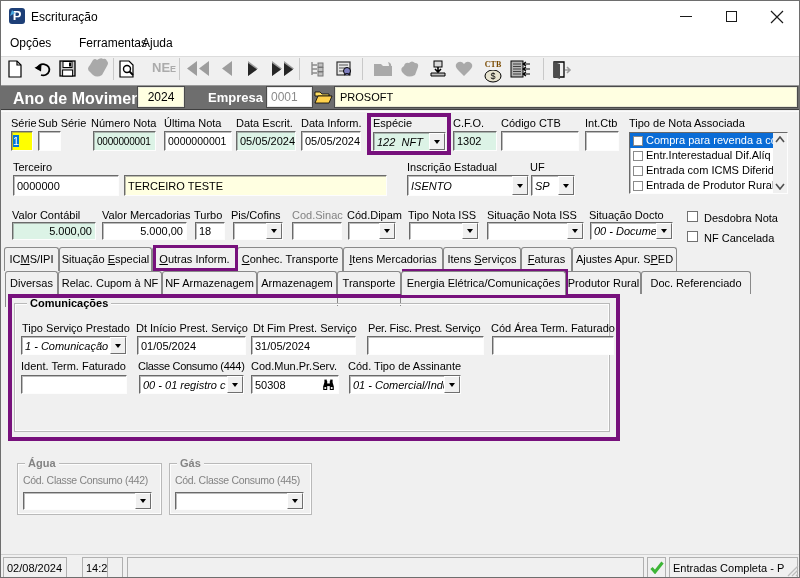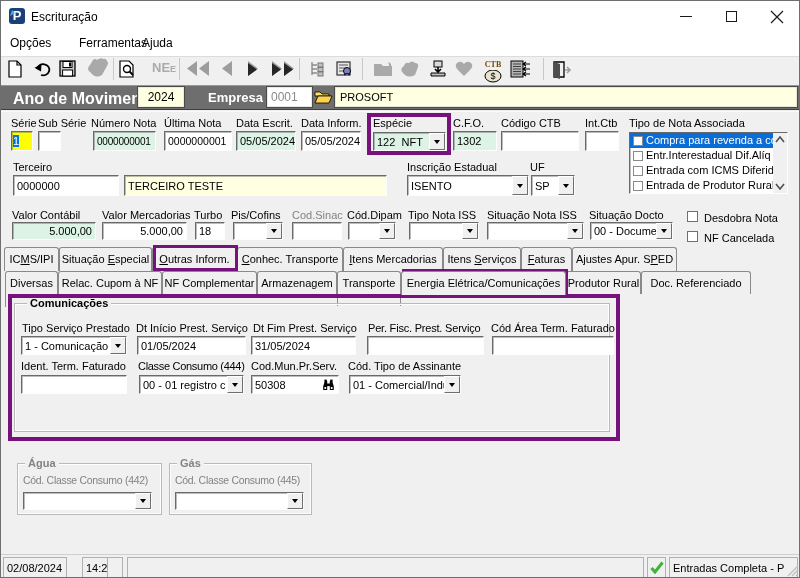--- a/index.html
+++ b/index.html
@@ -6,21 +6,21 @@
 *{box-sizing:border-box;}
 #win{position:relative;width:800px;height:578px;background:#f0f0f0;border:1px solid #6e6e6e;overflow:hidden;font-family:"Liberation Sans",sans-serif;}
 .abs{position:absolute;}
 .lbl{position:absolute;font-size:11px;color:#000;white-space:nowrap;line-height:12px;}
 .glbl{color:#838383;}
 .inp{position:absolute;background:#fff;border:1px solid #fdfdfd;border-top-color:#6a6a6a;border-left-color:#6a6a6a;box-shadow:inset 1px 1px 0 rgba(106,106,106,.45);font-size:11px;color:#000;white-space:nowrap;overflow:hidden;padding:0 3px;display:flex;align-items:center;}
 .mint{background:#dcf3e6;}
 .cream{background:#ffffe1;}
 .right{justify-content:flex-end;}
 .combo{padding:0;}
-.cbtext{flex:1;padding:0 3px;overflow:hidden;white-space:nowrap;}
+.cbtext{flex:1;padding:0 3px;overflow:hidden;white-space:nowrap;font-style:italic;}
 .cbbtn{width:16px;align-self:stretch;background:#f0f0f0;border:1px solid #fff;border-right-color:#6f6f6f;border-bottom-color:#6f6f6f;display:flex;align-items:center;justify-content:center;}
 .arr{width:0;height:0;border-left:3.5px solid transparent;border-right:3.5px solid transparent;border-top:4px solid #000;}
 .purp{position:absolute;border:4px solid #77117c;pointer-events:none;}
 .tab{position:absolute;height:24px;background:#f0f0f0;border:1px solid #898989;border-bottom:none;border-radius:3px 3px 0 0;font-size:11px;color:#000;text-align:center;line-height:22px;white-space:nowrap;overflow:hidden;}
 .fs{position:absolute;border:1px solid #b9b9b9;box-shadow:inset 0 0 0 1px #fdfdfd;}
 .fslbl{position:absolute;font-size:11px;font-weight:bold;background:#f0f0f0;padding:0 3px;line-height:11px;}
 .chk{position:absolute;width:11px;height:11px;background:#fff;border:1px solid #707070;}
 .scell{position:absolute;top:556px;height:21px;border:1px solid #b0b0b0;background:#f0f0f0;font-size:11px;display:flex;align-items:center;padding:0 3px;white-space:nowrap;overflow:hidden;}
 .tsep{position:absolute;top:57px;width:1px;height:22px;background:#c9c9c9;}
 .ico{position:absolute;top:59px;}
@@ -266,21 +266,21 @@
   <div class="tab" style="left:58px;top:246px;width:93px;">Situação <u>E</u>special</div>
   <div class="tab" style="left:151px;top:246px;width:85px;"><u>O</u>utras Inform.</div>
   <div class="tab" style="left:236px;top:246px;width:106px;"><u>C</u>onhec. Transporte</div>
   <div class="tab" style="left:342px;top:246px;width:100px;"><u>I</u>tens Mercadorias</div>
   <div class="tab" style="left:442px;top:246px;width:78px;">Itens <u>S</u>erviços</div>
   <div class="tab" style="left:520px;top:246px;width:51px;"><u>F</u>aturas</div>
   <div class="tab" style="left:571px;top:246px;width:105px;">Ajustes Apur. S<u>P</u>ED</div>
 
   <div class="tab" style="left:4px;top:270px;width:53px;height:36px;">Diversas</div>
   <div class="tab" style="left:57px;top:270px;width:104px;height:23px;">Relac. Cupom à NF</div>
-  <div class="tab" style="left:161px;top:270px;width:95px;height:23px;">NF Complementar</div>
+  <div class="tab" style="left:161px;top:270px;width:95px;height:23px;">NF Armazenagem</div>
   <div class="tab" style="left:256px;top:270px;width:80px;height:23px;">Armazenagem</div>
   <div class="tab" style="left:336px;top:270px;width:64px;height:35px;">Transporte</div>
   <div class="tab" style="left:400px;top:270px;width:165px;height:24px;background:#f0f0f0;z-index:2;">Energia Elétrica/Comunicações</div>
   <div class="tab" style="left:565px;top:270px;width:75px;height:23px;">Produtor Rural</div>
   <div class="tab" style="left:640px;top:270px;width:110px;height:23px;">Doc. Referenciado</div>
   <div class="purp" style="left:152px;top:244px;width:85px;height:26px;border-width:3px;"></div>
   <div class="purp" style="left:401px;top:268px;width:166px;height:28px;border-width:3px;"></div>
 
   <div class="fs" style="left:13px;top:302px;width:596px;height:129px;"></div>
   <div class="fslbl" style="left:26px;top:297px;">Comunicações</div>

